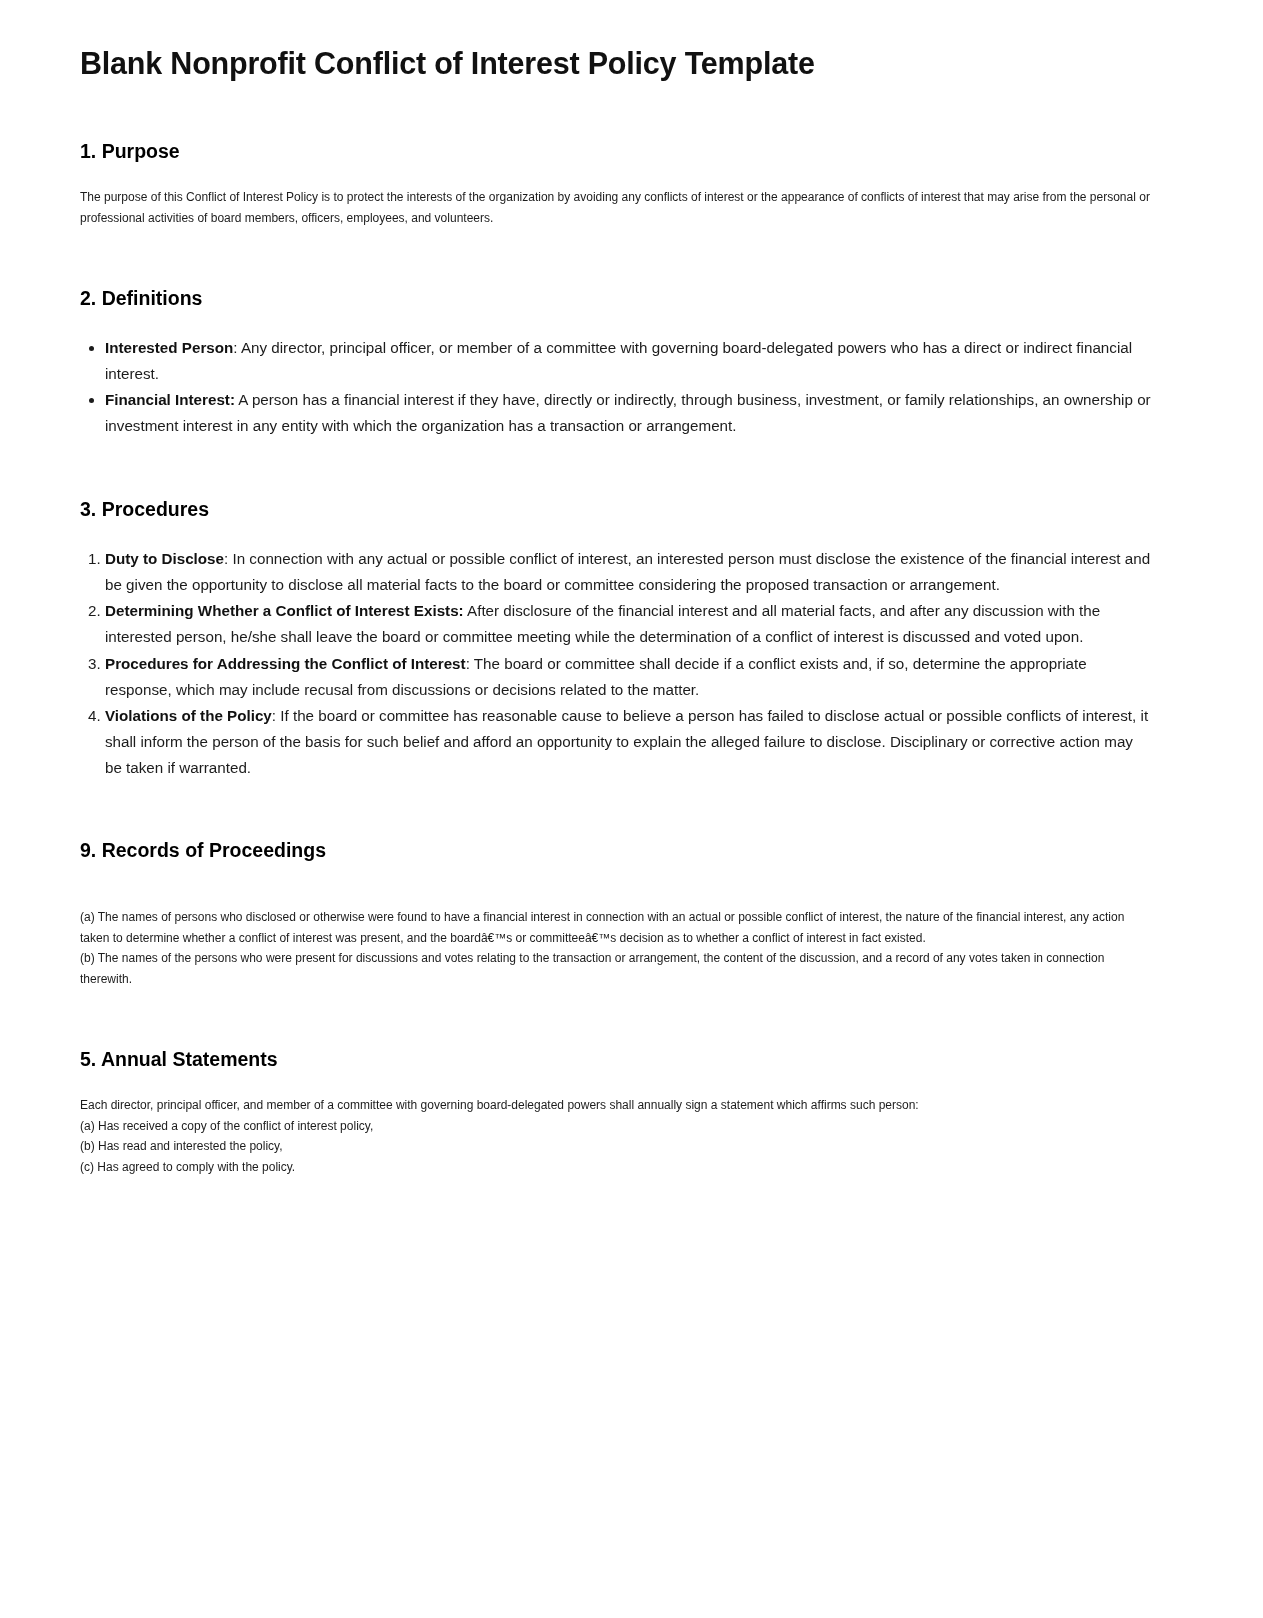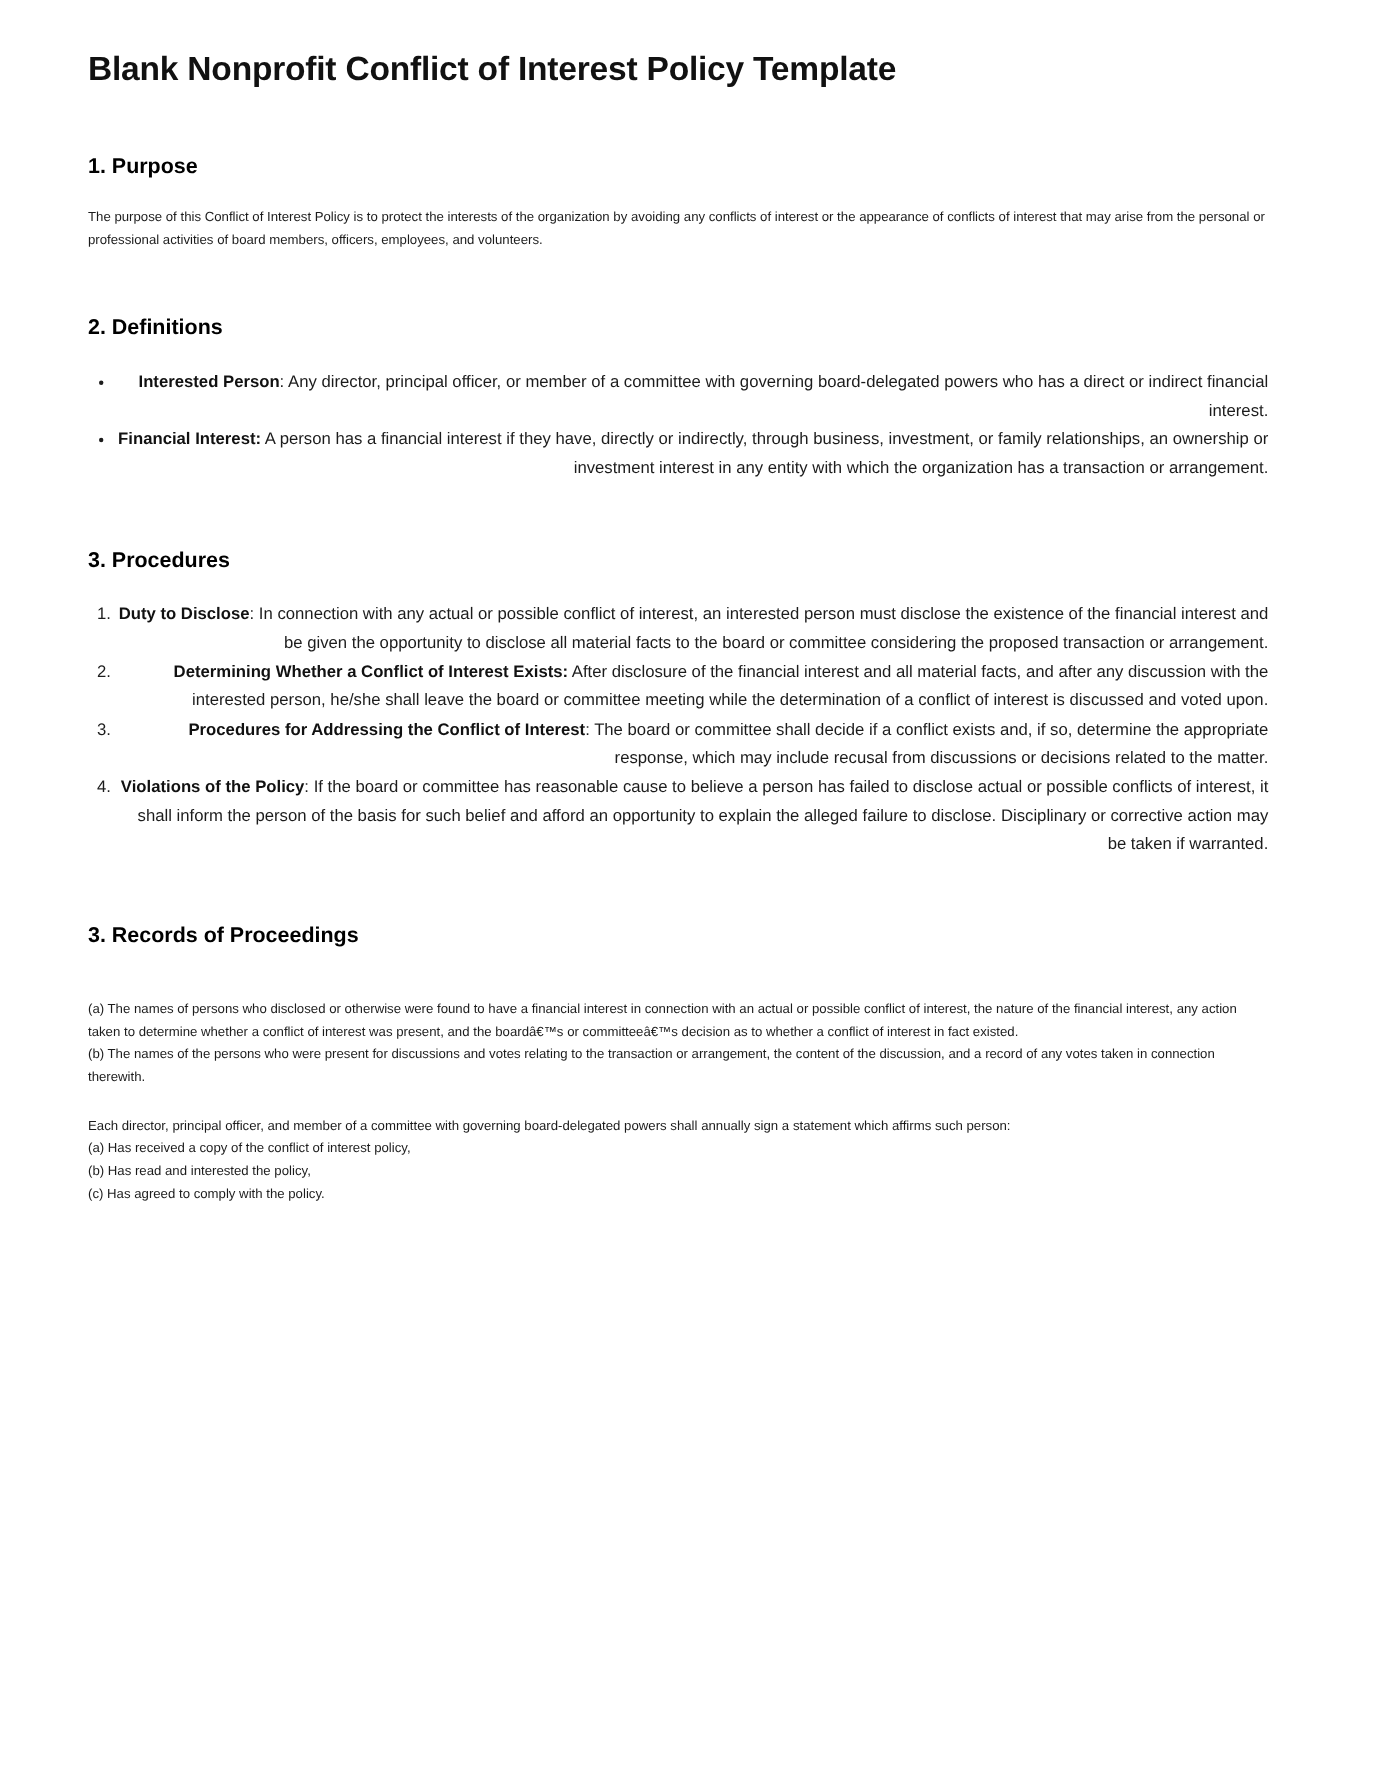--- a/index.html
+++ b/index.html
@@ -76,21 +76,20 @@
     list-style-type: decimal;
   }
 
   ul.def-list li,
   ol.proc-list li {
     font-size: 15.2px;
     line-height: 1.72;
     color: #1c1c1c;
     margin: 0;
     padding-left: 0;
-    text-align: right;
   }
 
   .lbl {
     font-weight: bold;
     color: #111111;
   }
 </style>
 </head>
 <body>
 
@@ -122,27 +121,28 @@
           <span class="lbl">Determining Whether a Conflict of Interest Exists:</span><span></span><span> After disclosure of the financial interest and all material facts, and after any discussion with the interested person, he/she shall leave the board or committee meeting while the determination of a conflict of interest is discussed and voted upon.</span>
         </li>
         <li>
           <span class="lbl">Procedures for Addressing the Conflict of Interest</span><span>:</span><span> The board or committee shall decide if a conflict exists and, if so, determine the appropriate response, which may include recusal from discussions or decisions related to the matter.</span>
         </li>
         <li>
           <span class="lbl">Violations of the Policy</span><span>:</span><span> If the board or committee has reasonable cause to believe a person has failed to disclose actual or possible conflicts of interest, it shall inform the person of the basis for such belief and afford an opportunity to explain the alleged failure to disclose. Disciplinary or corrective action may be taken if warranted.</span>
         </li>
       </ol>
 
-      <h2 class="section-heading">3. Records of Proceedings</h2>
+      <h2 class="section-heading">9. Records of Proceedings</h2>
       <p class="body-text">
         <br>
         <span>(a) The names of persons who disclosed or otherwise were found to have a financial interest in connection with an actual or possible conflict of interest, the nature of the financial interest, any action taken to determine whether a conflict of interest was present, and the boardâ€™s or committeeâ€™s decision as to whether a conflict of interest in fact existed.</span><br>
         <span>(b) The names of the persons who were present for discussions and votes relating to the transaction or arrangement, the content of the discussion, and a record of any votes taken in connection therewith.</span>
       </p>
 
+      <h2 class="section-heading">5. Annual Statements</h2>
       <p class="body-text">
         <span>Each director, principal officer, and member of a committee with governing board-delegated powers shall annually sign a statement which affirms such person:</span><br>
         <span>(a) Has received a copy of the conflict of interest policy,</span><br>
         <span>(b) Has read and interested the policy,</span><br>
         <span>(c) Has agreed to comply with the policy.</span>
       </p>
 
     </article>
   </div>
 </div>

